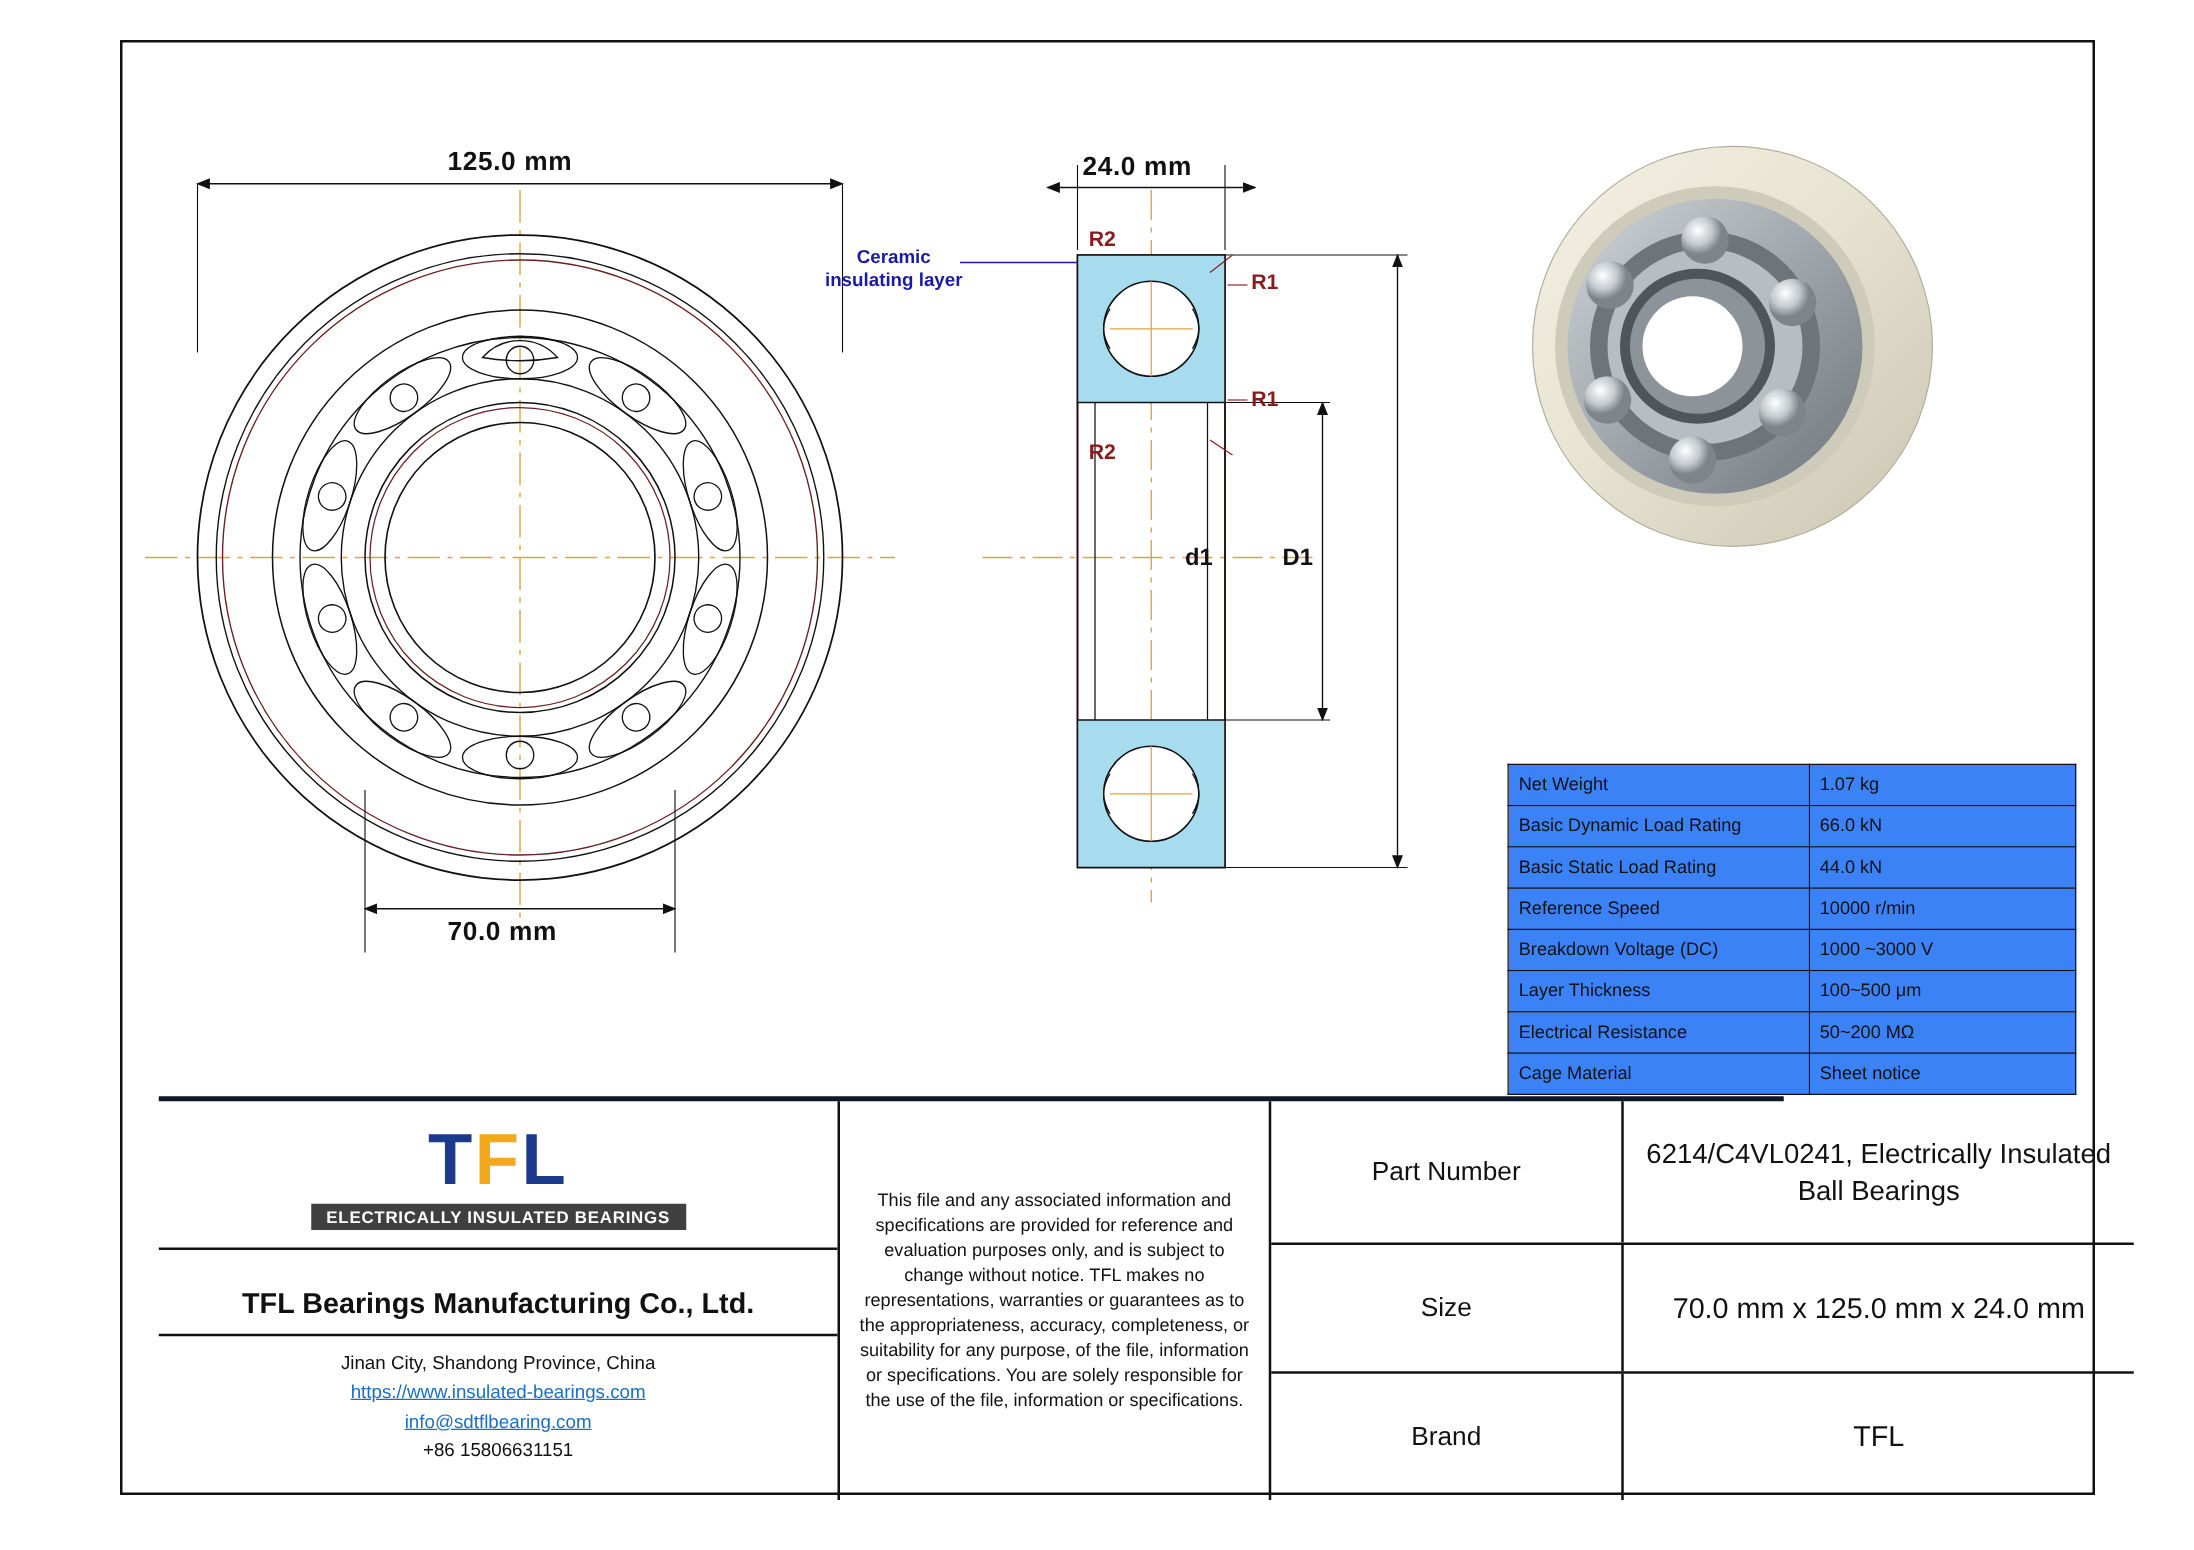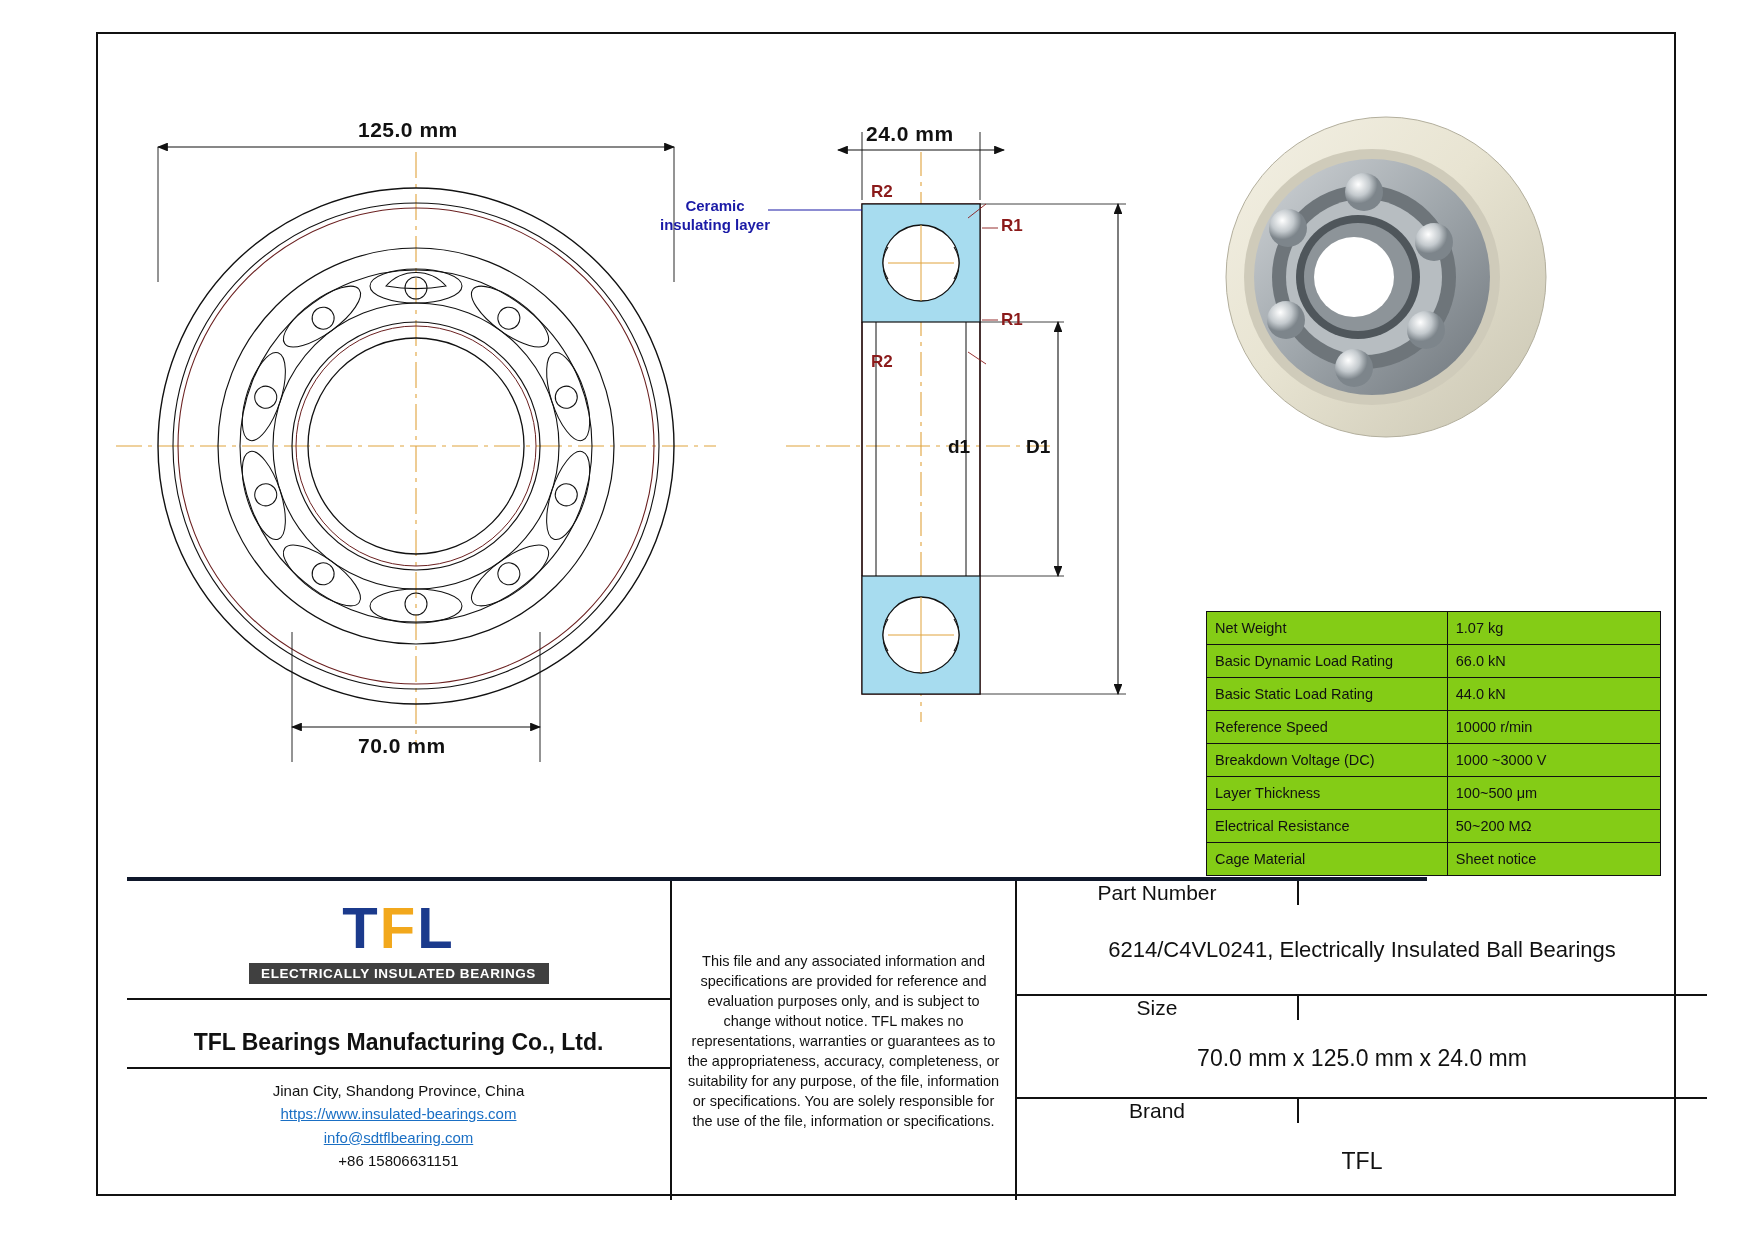--- a/index.html
+++ b/index.html
@@ -11,21 +11,21 @@
   .txt{position:absolute;}
 
   
   .dimlabel{font-size:21px;font-weight:bold;color:#111;letter-spacing:.5px;}
   .ceramlabel{font-size:15px;font-weight:bold;color:#1a1aa6;line-height:1.25;}
   .rlabel{font-size:17px;font-weight:bold;color:#8b1a1a;}
   .d1label{font-size:19px;font-weight:bold;color:#111;}
 
   
   .spec{position:absolute;left:1206px;top:611px;width:455px;border-collapse:collapse;}
-  .spec td{border:1px solid #111;font-size:14.5px;padding:6px 8px;height:20px;vertical-align:middle;background:#84cc16;}
+  .spec td{border:1px solid #111;font-size:14.5px;padding:6px 8px;height:20px;vertical-align:middle;background:#3b82f6;}
   .spec td.k{width:242px;}
   .spec td.v{width:213px;}
 
   
   .tb{position:absolute;left:96px;top:877px;width:1300px;height:319px;border-top:4px solid #0f172a;box-sizing:border-box;margin-left:31px;}
   .tb-left{position:absolute;left:0;top:0;width:545px;height:319px;border-right:2px solid #111;box-sizing:border-box;text-align:center;}
   .tb-mid{position:absolute;left:545px;top:0;width:345px;height:319px;border-right:2px solid #111;box-sizing:border-box;display:flex;align-items:center;justify-content:center;padding:0 10px;}
   .tb-right{position:absolute;left:890px;top:0;width:690px;height:319px;box-sizing:border-box;}
   .tb-disc{font-size:14.5px;line-height:1.38;text-align:center;color:#111;}
 
@@ -33,21 +33,21 @@
   .logo{font-size:58px;font-weight:bold;letter-spacing:2px;line-height:1;}
   .logo .t{color:#1b3a8c;}
   .logo .f{color:#f2a81c;}
   .logo .l{color:#1b3a8c;}
   .logo-bar{margin:6px auto 0;width:300px;background:#404040;color:#fff;font-size:13.5px;font-weight:bold;letter-spacing:.6px;padding:3px 0;}
   .tb-sep{border-top:2px solid #111;}
   .company{font-size:23px;font-weight:bold;padding:29px 0 11px;}
   .addr{font-size:15px;line-height:1.55;padding:10px 0 0;text-align:center;}
   .addr a{color:#1a6fc4;text-decoration:underline;}
 
-  .rrow{position:absolute;left:0;width:690px;box-sizing:border-box;display:flex;flex-direction:column;}
+  .rrow{position:absolute;left:0;width:690px;box-sizing:border-box;display:flex;}
   .rrow .lab{width:282px;border-right:2px solid #111;box-sizing:border-box;display:flex;align-items:center;justify-content:center;font-size:21px;}
   .rrow .val{flex:1;display:flex;align-items:center;justify-content:center;text-align:center;font-size:21px;padding:0 8px;}
   #r1{top:0;height:113px;}
   #r2{top:113px;height:103px;border-top:2px solid #111;}
   #r3{top:216px;height:103px;border-top:2px solid #111;}
   #r1 .val{font-size:22px;line-height:1.35;}
   #r2 .val{font-size:23px;}
   #r3 .val{font-size:23px;}
 </style>
 </head>

